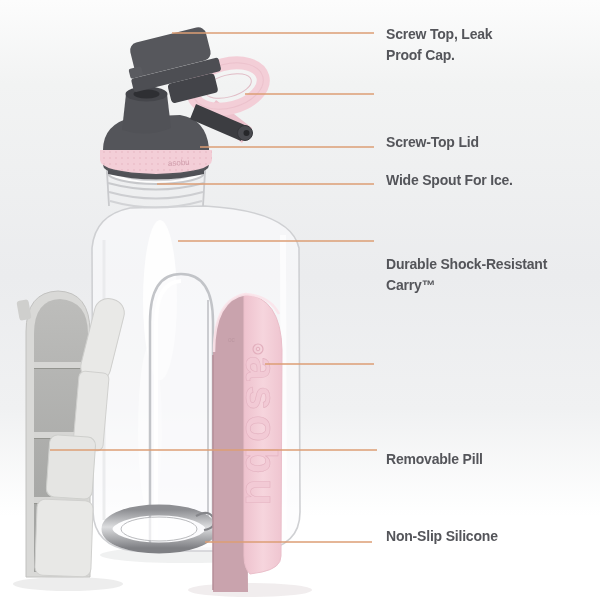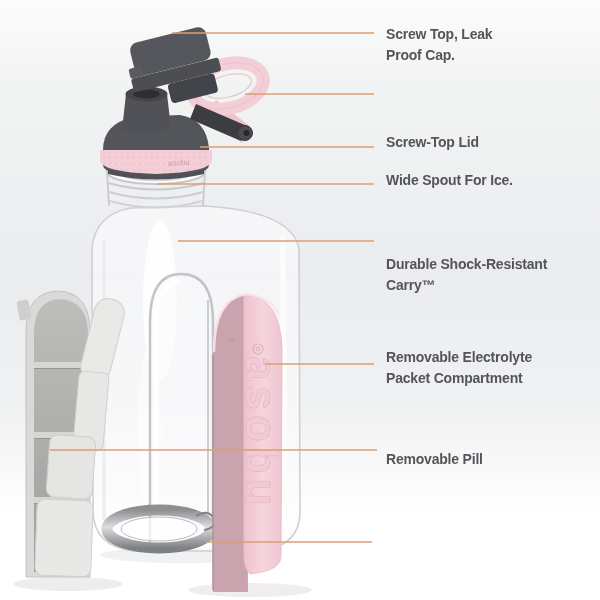--- a/index.html
+++ b/index.html
@@ -181,23 +181,20 @@
   <div class="label l3">
     <span class="ln">Screw-Top Lid</span>
   </div>
   <div class="label l4">
     <span class="ln">Wide Spout For Ice.</span>
   </div>
   <div class="label l5">
     <span class="ln">Durable Shock-Resistant</span>
     <span class="ln">Carry™</span>
   </div>
-  <div class="label l6">
-    <span class="ln">Removable Electrolyte</span>
-    <span class="ln">Packet Compartment</span>
-  </div>
   <div class="label l7">
     <span class="ln">Removable Pill</span>
   </div>
   <div class="label l8">
+    <span class="ln">Non-Slip Silicone</span>
   </div>
 
 </div>
 
 </body></html>

